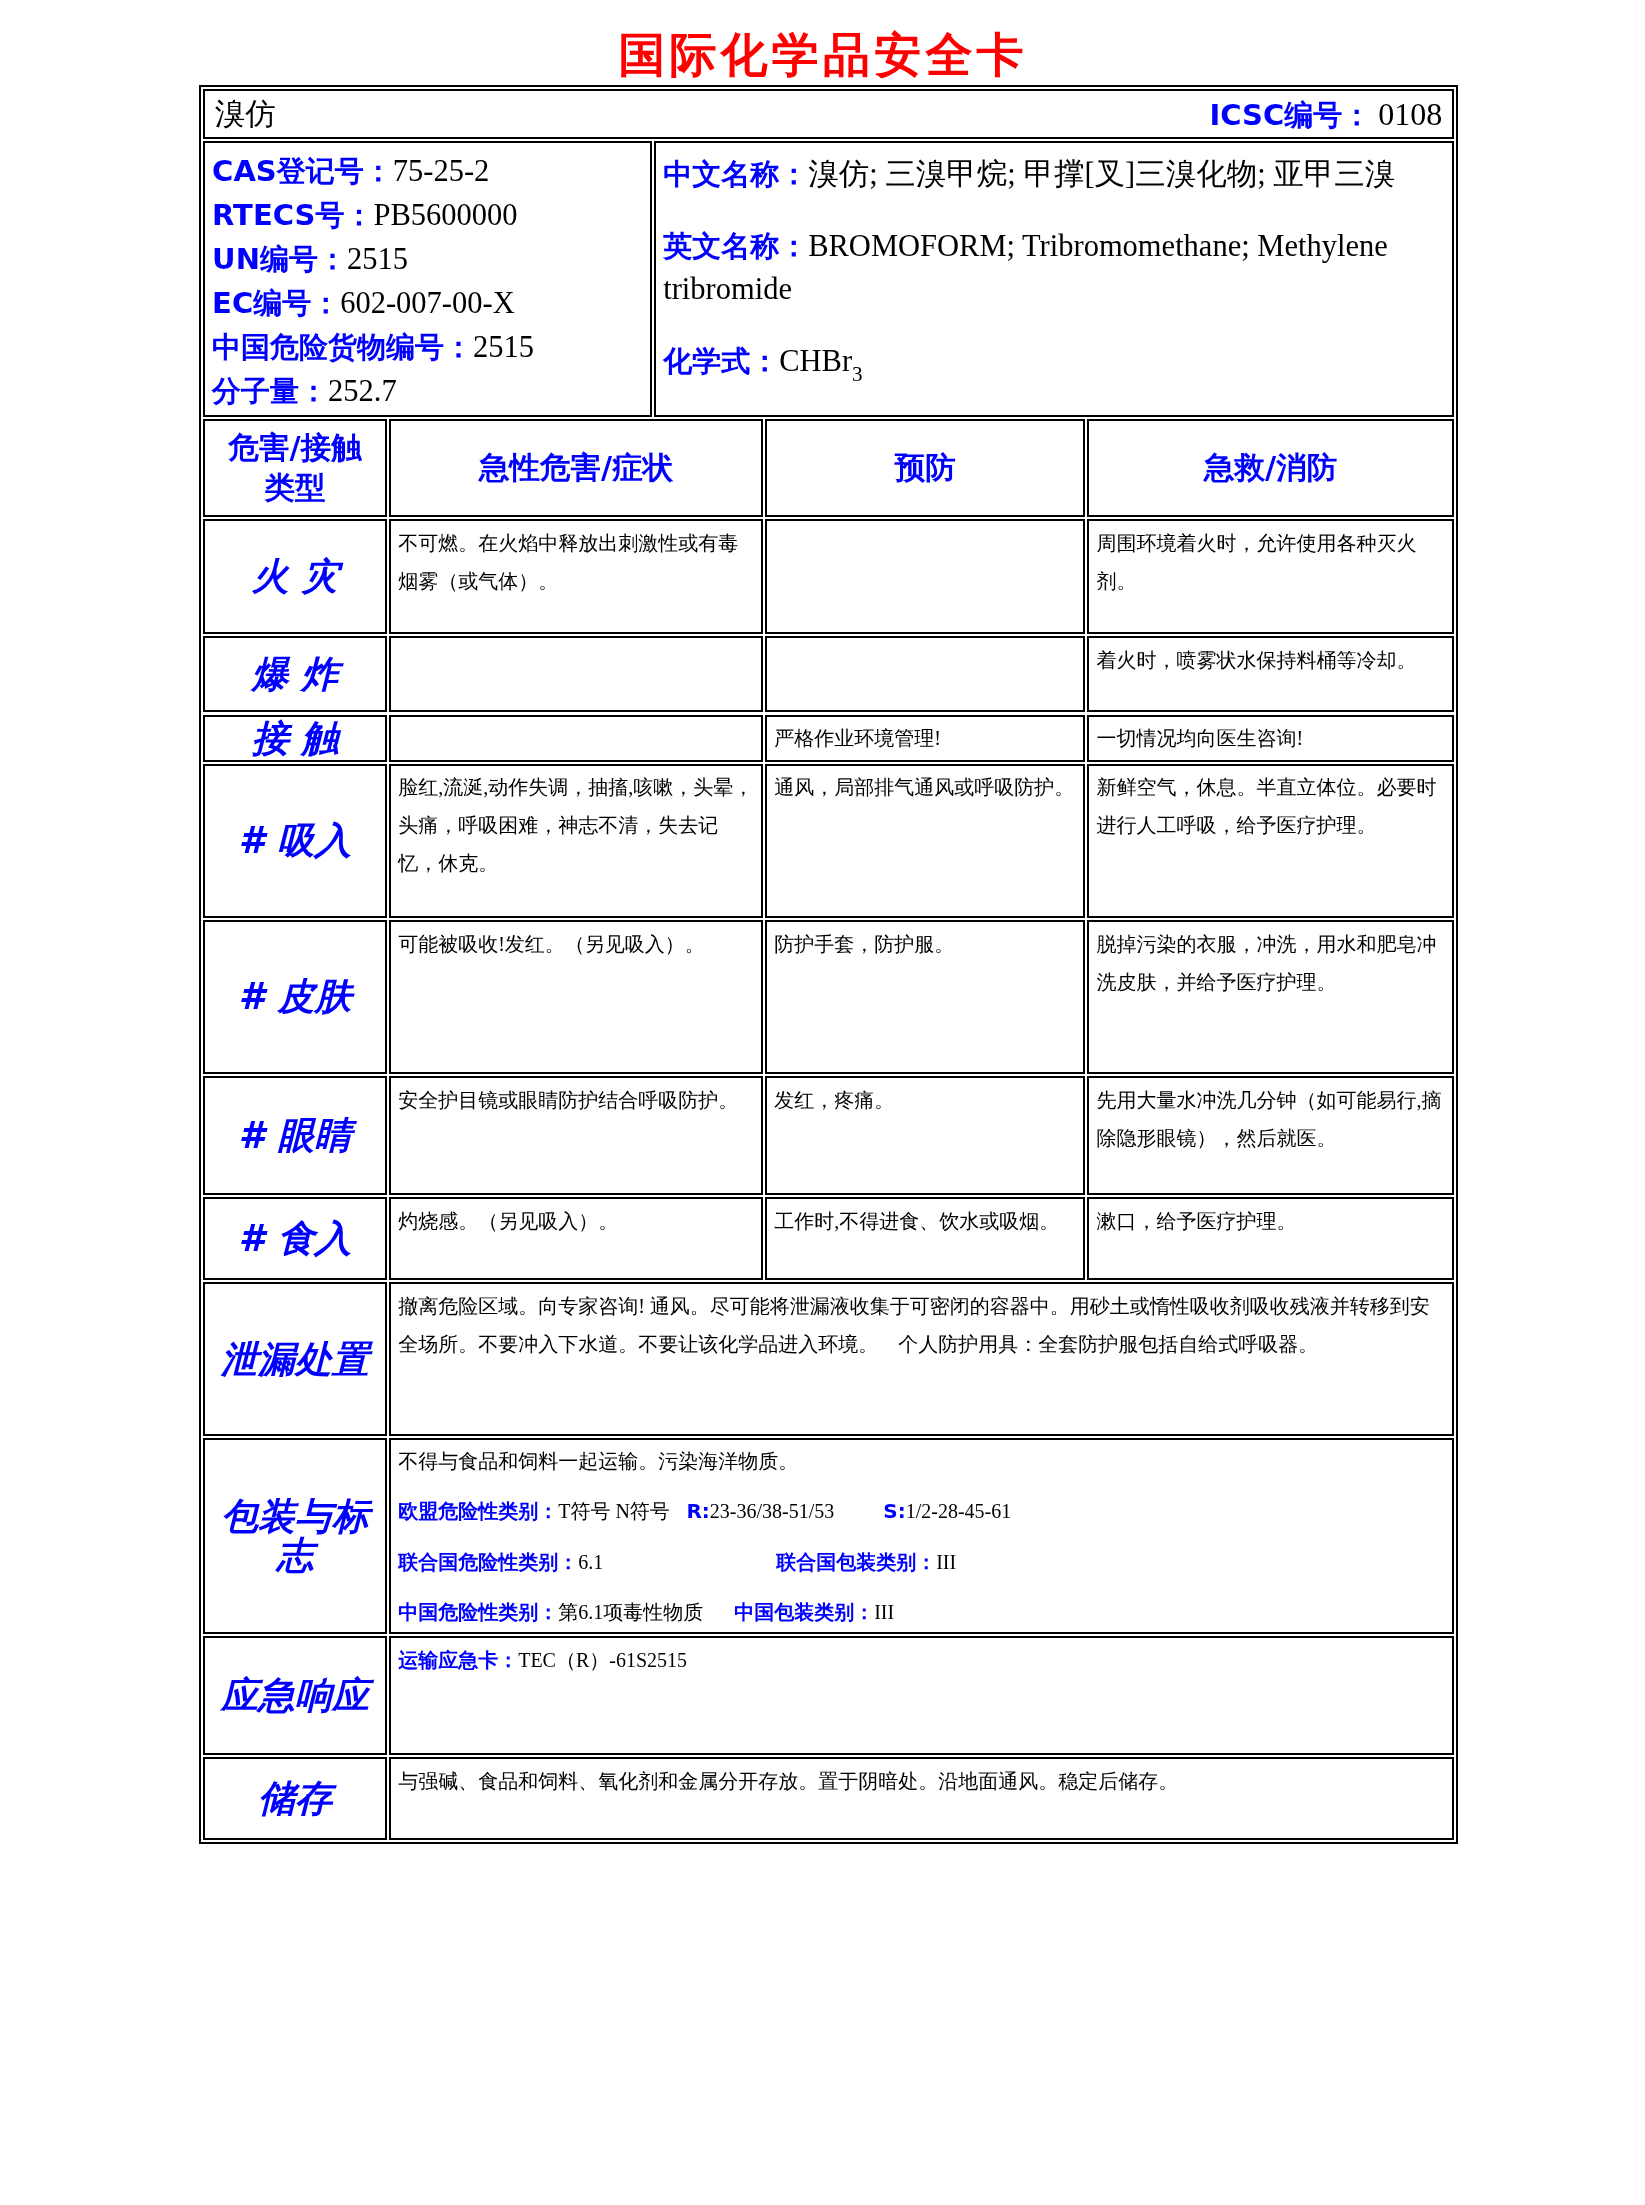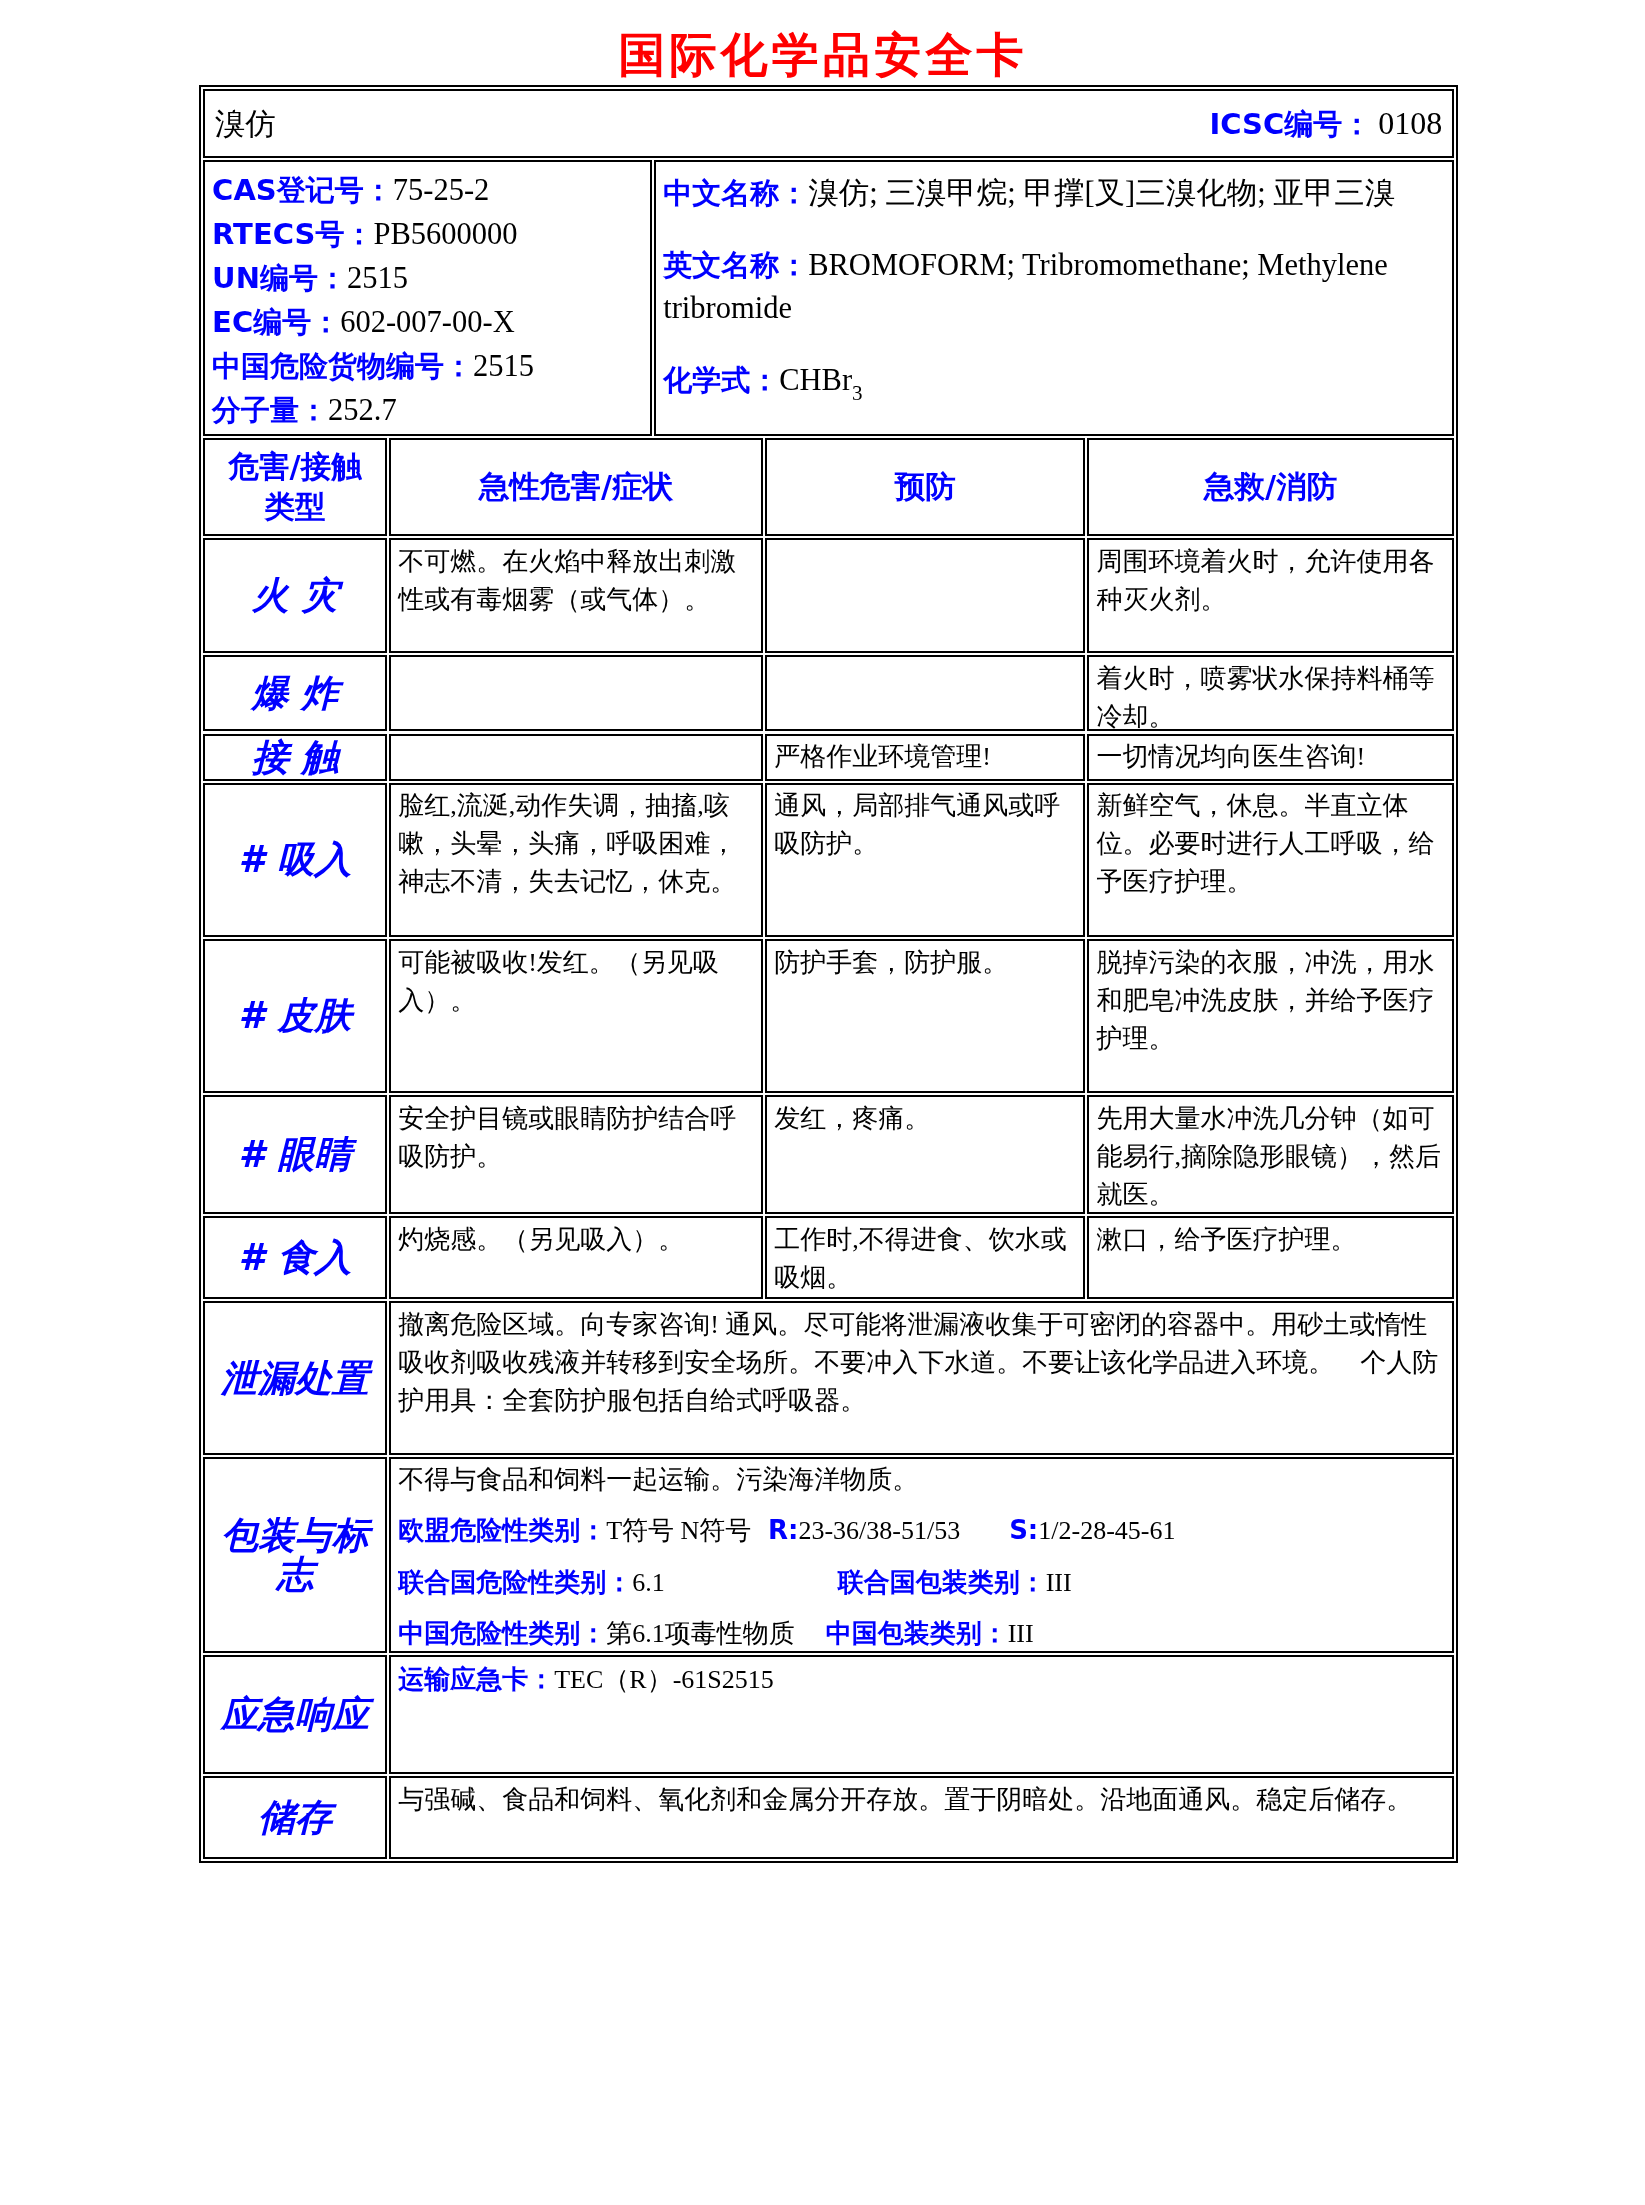--- a/index.html
+++ b/index.html
@@ -28,21 +28,21 @@
     width: 1259px;
     border: 2.8px solid #000;
     padding: 2.1px;
     background: #ffffff;
     display: flex;
     flex-direction: column;
     gap: 2.1px;
   }
 
   .row { display: grid; column-gap: 2.1px; }
-  .r-title { grid-template-columns: 1fr; height: 69px; }
+  .r-title { grid-template-columns: 1fr; height: 50px; }
   .r-id    { grid-template-columns: 449px 1fr; height: 276px; }
   .r-head  { grid-template-columns: 184px 374px 320px 1fr; height: 98px; }
   .r4  { grid-template-columns: 184px 374px 320px 1fr; }
   .r-span2 { grid-template-columns: 184px 1fr; }
 
   .h-fire { height: 115px; }
   .h-expl { height: 76px; }
   .h-exposure { height: 47px; }
   .h-inhal { height: 154px; }
   .h-skin { height: 154px; }
@@ -50,21 +50,21 @@
   .h-ingest { height: 83px; }
   .h-spill { height: 154px; }
   .h-pack { height: 196px; }
   .h-emerg { height: 119px; }
   .h-store { height: 83px; }
 
   .cell {
     border: 2.1px solid #000;
     padding: 2.8px 7px;
     overflow: hidden;
-    font-size: 26px;
+    font-size: 20px;
     line-height: 38px;
   }
   .lbl {
     color: #0000FF;
     font-family: "DejaVu Sans", "Liberation Sans", sans-serif;
     font-weight: bold;
   }
   .val { color:#000; font-family: "Liberation Serif", "DejaVu Serif", serif; }
 
   .label-cell {

